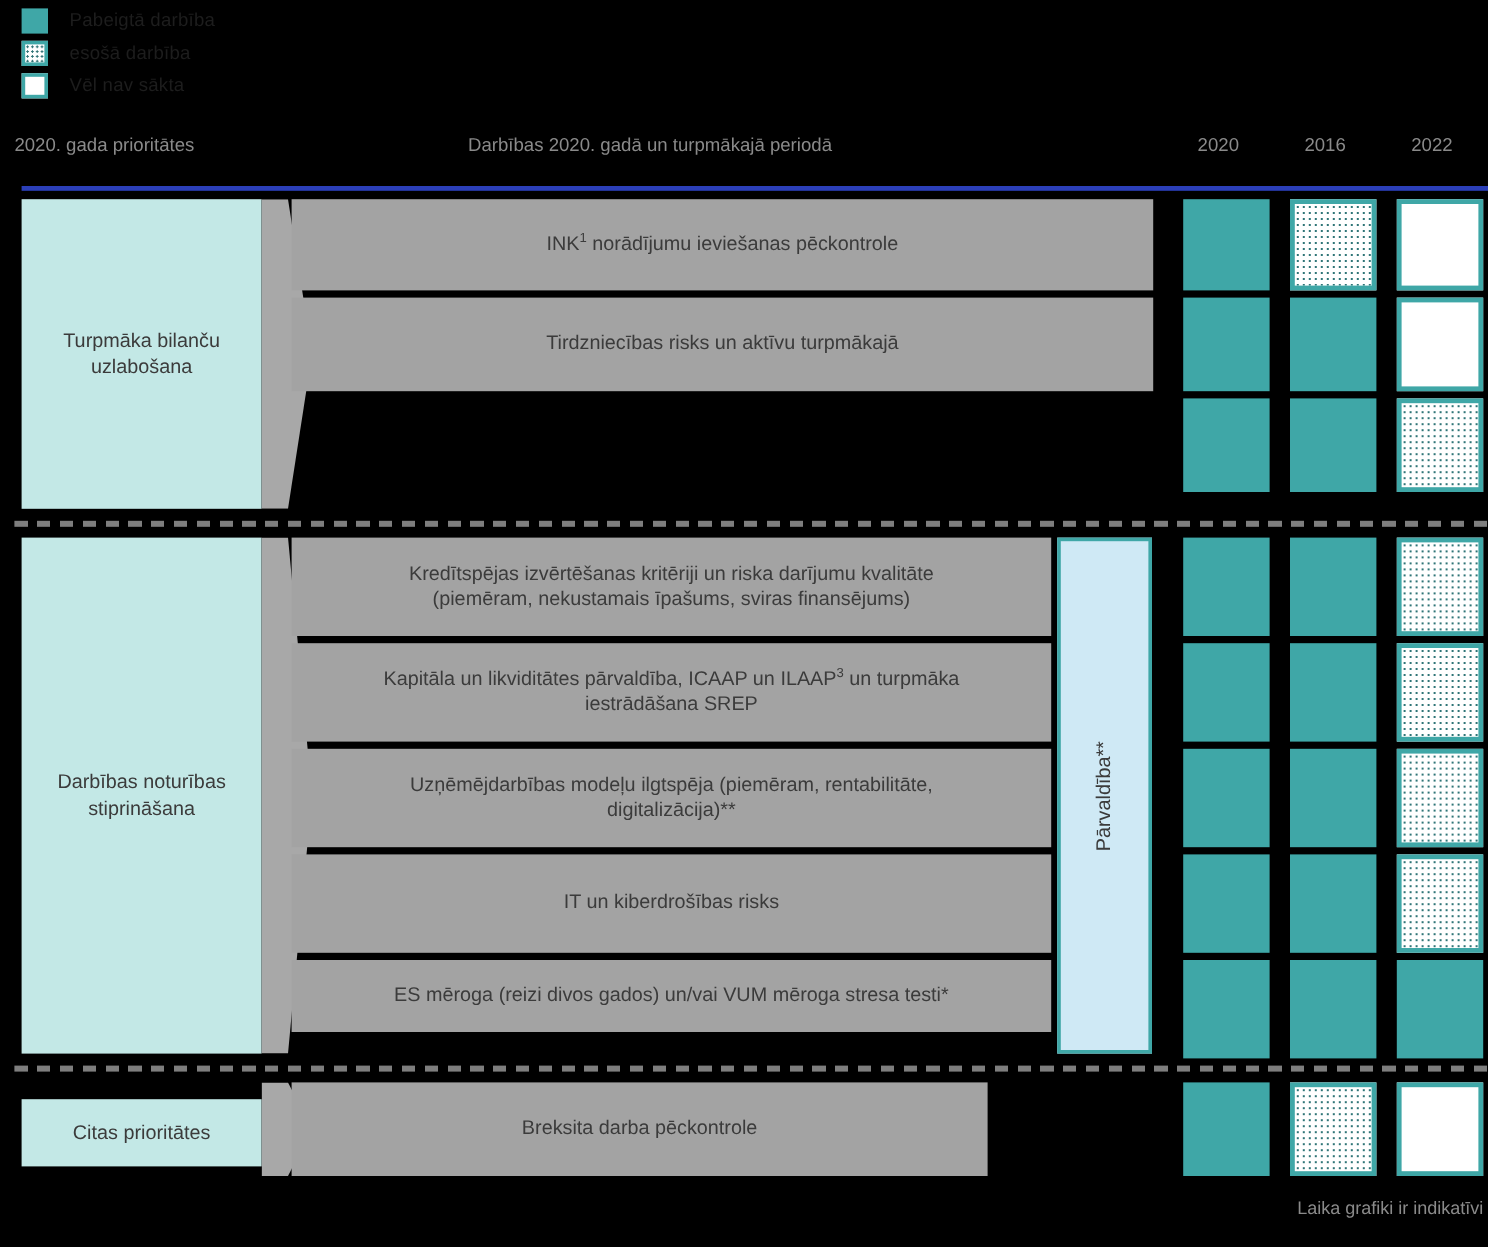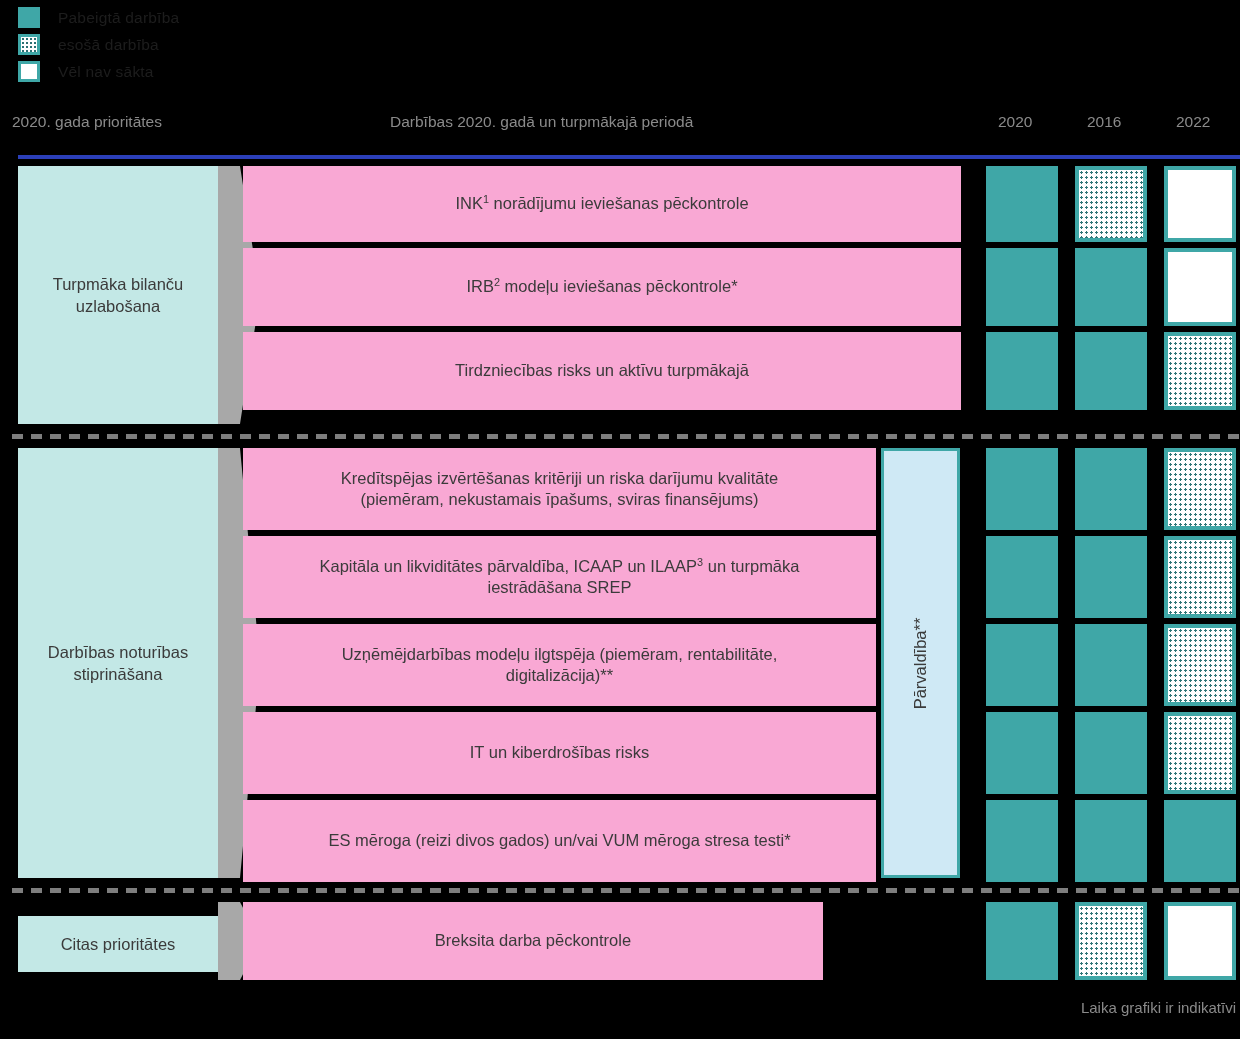--- a/index.html
+++ b/index.html
@@ -45,21 +45,21 @@
   
   .prio{position:absolute;left:18px;top:0;width:200px;
     background:#c3e8e6;display:flex;align-items:center;justify-content:center;
     text-align:center;font-size:16.5px;line-height:1.35;color:#3b3b3b;
     box-sizing:border-box;padding:4px 8px;}
   .arrow{position:absolute;left:218px;top:0;width:42px;}
   .arrow svg{display:block;}
 
   
   .actions{position:absolute;left:243px;top:0;}
-  .actrow{position:relative;background:#f9a8d4;
+  .actrow{position:relative;background:#a3a3a3;
     display:flex;align-items:center;justify-content:center;text-align:center;
     font-size:16.5px;line-height:1.3;color:#3b3b3b;box-sizing:border-box;padding:2px 14px;}
 
   sup{font-size:.66em;vertical-align:super;line-height:0;}
 
   
   .gov{position:absolute;left:881px;top:0;width:79px;
     background:#cfe9f5;border:3px solid #3fa7a7;box-sizing:border-box;
     display:flex;align-items:center;justify-content:center;}
   .gov-label{transform:rotate(-90deg);white-space:nowrap;
@@ -117,23 +117,20 @@
         <div class="cell c-notstarted" style="left: 1164px; top: 0px; width: 72px; height: 76px;"></div>
         <div class="cell c-done" style="left: 986px; top: 82px; width: 72px; height: 78px;"></div>
         <div class="cell c-done" style="left: 1075px; top: 82px; width: 72px; height: 78px;"></div>
         <div class="cell c-notstarted" style="left: 1164px; top: 82px; width: 72px; height: 78px;"></div>
         <div class="cell c-done" style="left: 986px; top: 166px; width: 72px; height: 78px;"></div>
         <div class="cell c-done" style="left: 1075px; top: 166px; width: 72px; height: 78px;"></div>
         <div class="cell c-ongoing" style="left: 1164px; top: 166px; width: 72px; height: 78px;"></div>
         <div class="actions" style="width: 718px;">
           <div class="actrow" style="height: 76px; width: 718px; margin-bottom: 6px;">
             <span>INK<sup>1</sup> norādījumu ieviešanas pēckontrole</span>
-          </div>
-          <div class="actrow" style="height: 78px; width: 718px; margin-bottom: 6px;">
-            <span>IRB<sup>2</sup> modeļu ieviešanas pēckontrole*</span>
           </div>
           <div class="actrow" style="height: 78px; width: 718px; margin-bottom: 0px;">
             <span>Tirdzniecības risks un aktīvu turpmākajā</span>
           </div>
         </div>
       </div>
       <div class="section" style="top: 448px; height: 430px;">
         <div class="prio" style="height: 430px;">
           <span>Darbības noturības stiprināšana</span>
         </div>
@@ -163,21 +160,21 @@
           </div>
           <div class="actrow" style="height: 82px; width: 633px; margin-bottom: 6px;">
             <span>Kapitāla un likviditātes pārvaldība, ICAAP un ILAAP<sup>3</sup> un turpmāka<br>iestrādāšana SREP</span>
           </div>
           <div class="actrow" style="height: 82px; width: 633px; margin-bottom: 6px;">
             <span>Uzņēmējdarbības modeļu ilgtspēja (piemēram, rentabilitāte,<br>digitalizācija)**</span>
           </div>
           <div class="actrow" style="height: 82px; width: 633px; margin-bottom: 6px;">
             <span>IT un kiberdrošības risks</span>
           </div>
-          <div class="actrow" style="height: 82px; width: 633px; margin-bottom: 0px;">
+          <div class="actrow" style="height: 60px; width: 633px; margin-bottom: 0px;">
             <span>ES mēroga (reizi divos gados) un/vai VUM mēroga stresa testi*</span>
           </div>
         </div>
         <div class="gov" style="height: 430px;">
           <span class="gov-label">Pārvaldība**</span>
         </div>
       </div>
       <div class="section" style="top: 902px; height: 78px;">
         <div class="prio" style="height: 56px; margin-top: 14px;">
           <span>Citas prioritātes</span>

